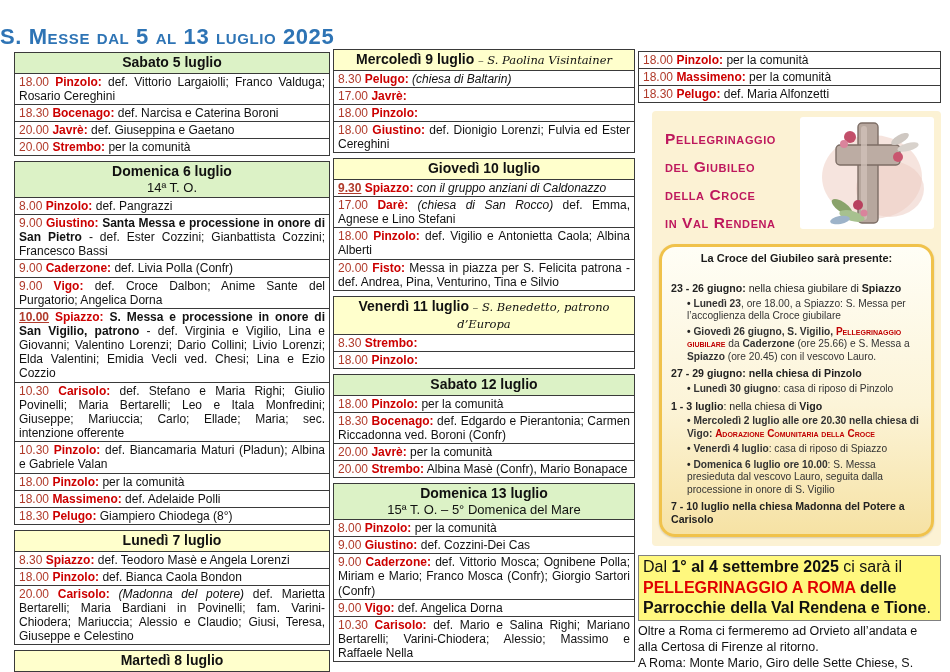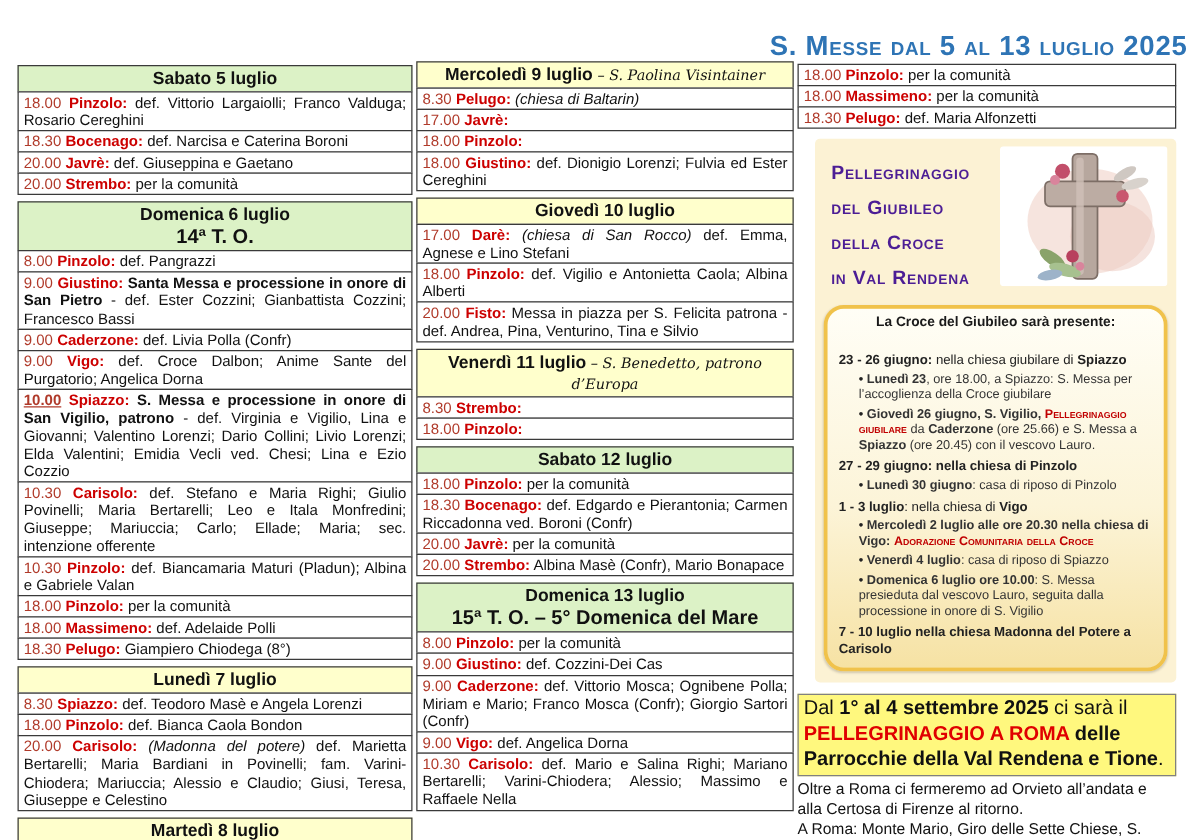--- a/index.html
+++ b/index.html
@@ -1,60 +1,60 @@
 <!DOCTYPE html>
 <html><head>
 <meta charset="utf-8">
 <style>
   html,body{margin:0;padding:0;}
   body{
     width:950px;height:672px;position:relative;background:#ffffff;
     font-family:"Liberation Sans",sans-serif;overflow:hidden;color:#111;
   }
   .page-title{
-    position:absolute;top:24px;left:0;width:100%;text-align:right;
+    position:absolute;top:24px;left:0;width:100%;text-align:left;
     font-size:22px;font-weight:bold;color:#2E74B5;
     font-variant:small-caps;letter-spacing:0.6px;
   }
   .col{position:absolute;}
   #col1{left:14px;top:52px;width:316px;}
   #col2{left:333px;top:49px;width:302px;}
   #col3{left:638px;top:52px;width:303px;}
   .section{margin-bottom:5px;}
   .hdr{
     border:1px solid #3a3a3a;text-align:center;font-weight:bold;
     font-size:14px;padding:1px 2px;line-height:1.25;background:#fff;
   }
   .hdr-green{background:#DCF2C6;}
   .hdr-yellow{background:#FFFFCC;}
   .hdr-script{
     font-family:"DejaVu Serif",serif;font-style:italic;font-weight:normal;
     font-size:11.5px;
   }
-  .hdr-sub{font-size:16px;font-weight:bold;line-height:1.15;}
+  .hdr-sub{font-size:13px;font-weight:normal;line-height:1.15;}
   .row{
     border:1px solid #3a3a3a;margin-top:-1px;padding:1px 4px;
     font-size:12px;line-height:1.18;text-align:justify;background:#fff;
   }
   .time{color:#B03A2A;}
   .time.u{text-decoration:underline;font-weight:bold;}
   .place{color:#CC0000;font-weight:bold;}
   .sg-b{font-weight:bold;}
   .sg-i{font-style:italic;}
   .sg-rc{color:#C00000;font-variant:small-caps;font-weight:bold;}
   .sg-rb{color:#E00000;font-weight:bold;}
 
   
   #pilg{
     margin:8px 0 0 14px;background:#FCF2D4;border-radius:4px;
     padding:6px 7px 9px 7px;
   }
   .pilg-top{display:flex;align-items:flex-start;}
   .pilg-title{
-    flex:1;padding:8px 0 0 6px;color:#4c1d95;font-weight:bold;
+    flex:1;padding:8px 0 0 6px;color:#be185d;font-weight:bold;
     font-variant:small-caps;font-size:15.5px;line-height:1.8;
     letter-spacing:0.6px;
   }
   .pilg-cross{width:134px;height:112px;flex:0 0 auto;}
   #croce{
     margin-top:7px;background:linear-gradient(180deg,#FFFEF6 0%,#FCF4D8 55%,#F6E2A4 100%);
     border:3px solid #F0C24B;border-radius:16px;padding:5px 9px 8px 9px;
     box-shadow:0 1px 2px rgba(0,0,0,0.18);
   }
   .croce-head{text-align:center;font-weight:bold;font-size:11px;margin-bottom:18px;color:#1a1a1a;}
@@ -111,20 +111,21 @@
 <div class="col" id="col2">
     <div class="section">
       <div class="hdr hdr-yellow"><span>Mercoledì 9 luglio</span><span class="hdr-script"> – S. Paolina Visintainer</span></div>
       <div class="row"><span class="time">8.30</span> <span class="place">Pelugo:</span> <span class="sg-i">(chiesa di Baltarin)</span></div>
       <div class="row"><span class="time">17.00</span> <span class="place">Javrè:</span></div>
       <div class="row"><span class="time">18.00</span> <span class="place">Pinzolo:</span></div>
       <div class="row"><span class="time">18.00</span> <span class="place">Giustino:</span> <span>def. Dionigio Lorenzi; Fulvia ed Ester Cereghini</span></div>
     </div>
     <div class="section">
       <div class="hdr hdr-yellow"><span>Giovedì 10 luglio</span></div>
+      <div class="row"><span class="time u">9.30</span> <span class="place">Spiazzo:</span> <span class="sg-i">con il gruppo anziani di Caldonazzo</span></div>
       <div class="row"><span class="time">17.00</span> <span class="place">Darè:</span> <span class="sg-i">(chiesa di San Rocco)</span><span> def. Emma, Agnese e Lino Stefani</span></div>
       <div class="row"><span class="time">18.00</span> <span class="place">Pinzolo:</span> <span>def. Vigilio e Antonietta Caola; Albina Alberti</span></div>
       <div class="row"><span class="time">20.00</span> <span class="place">Fisto:</span> <span>Messa in piazza per S. Felicita patrona - def. Andrea, Pina, Venturino, Tina e Silvio</span></div>
     </div>
     <div class="section">
       <div class="hdr hdr-yellow"><span>Venerdì 11 luglio</span><span class="hdr-script"> – S. Benedetto, patrono d’Europa</span></div>
       <div class="row"><span class="time">8.30</span> <span class="place">Strembo:</span></div>
       <div class="row"><span class="time">18.00</span> <span class="place">Pinzolo:</span></div>
     </div>
     <div class="section">

